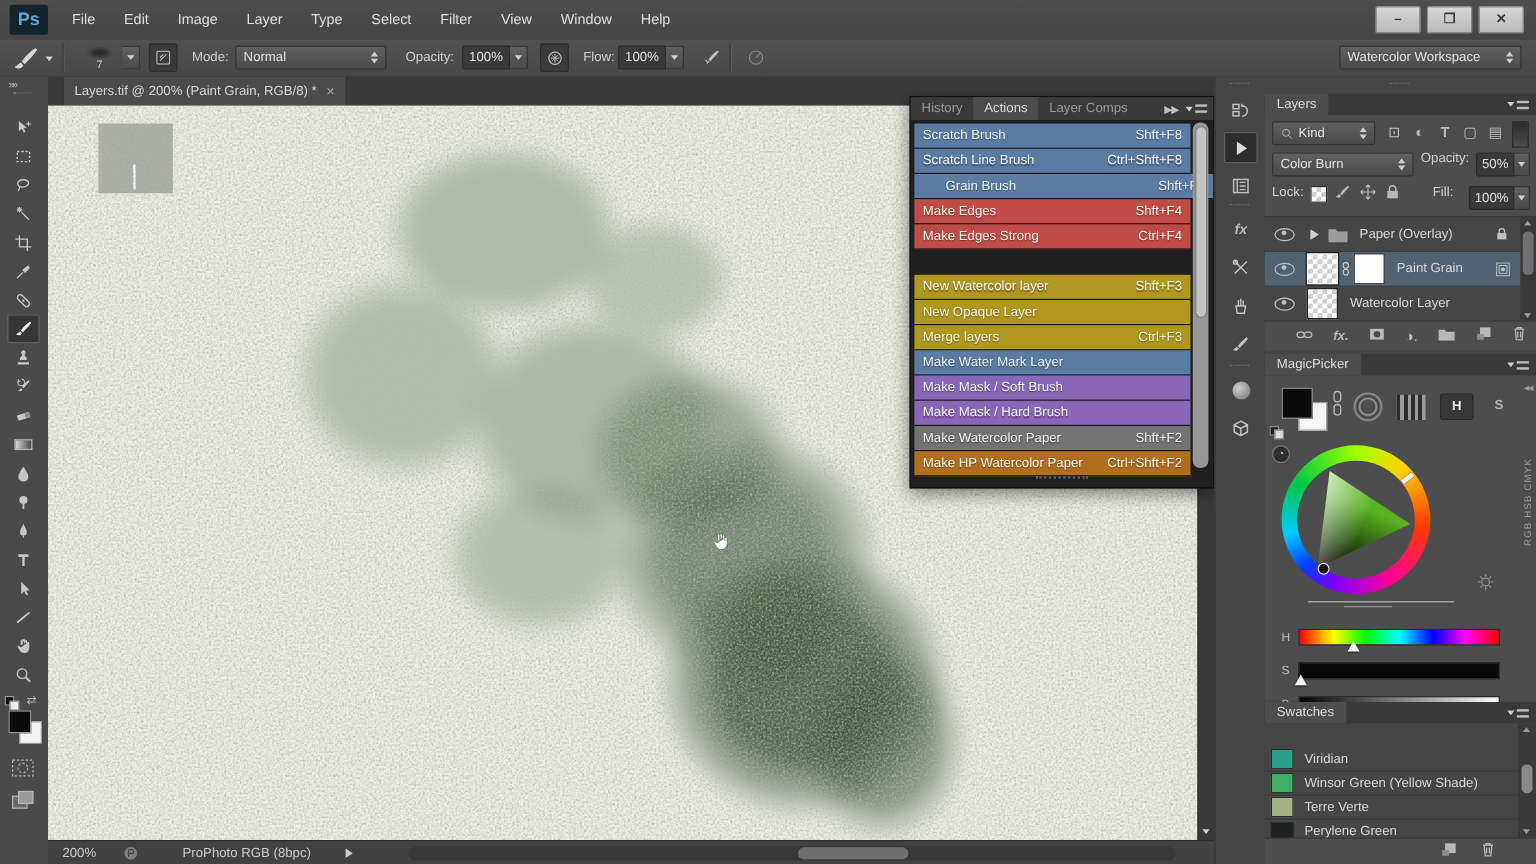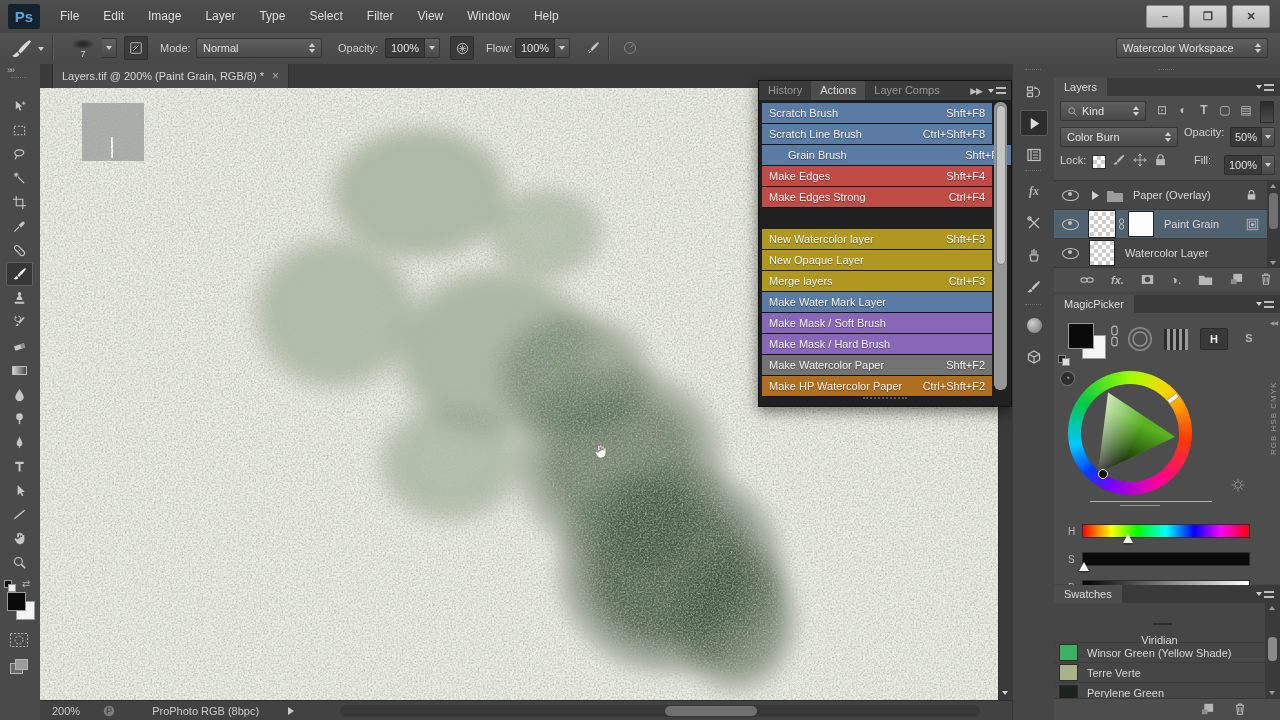--- a/index.html
+++ b/index.html
@@ -484,21 +484,21 @@
           <path d="M4 2 L13 8 L4 14 Z" fill="#dcdcdc" stroke="none"></path>
         </svg>
       </div>
     <div class="abs dock-icon" style="top:78px;">
         <svg width="16" height="16" viewBox="0 0 16 16">
           <rect x="2" y="2.5" width="12" height="11"></rect>
           <path d="M5 2.5 V13.5 M7 5 h5 M7 8 h5 M7 11 h5"></path>
         </svg>
       </div>
     <div class="abs grip" style="left:12px;top:106px;"></div>
-    <div class="abs dock-icon" style="top:114px;font-family:Liberation Serif, serif;">
+    <div class="abs dock-icon" style="top:114px;">
         <span class="fx-text" style="font-size:12px;">fx</span>
       </div>
     <div class="abs dock-icon" style="top:146px;">
         <svg width="16" height="16" viewBox="0 0 16 16">
           <path d="M3 13 L13 3 M3 3 L13 13"></path>
           <circle cx="3.5" cy="3.5" r="1.6"></circle>
         </svg>
       </div>
     <div class="abs dock-icon" style="top:178px;">
         <svg width="16" height="16" viewBox="0 0 16 16">
@@ -710,21 +710,21 @@
     </div>
 
     <div class="abs ptabbar" style="top:521px;">
       <span class="ptab">Swatches</span>
       <span class="panel-menu-icon" style="margin-left:auto;margin-right:6px;align-self:center;">
           <span class="tri-dn"></span>
           <span class="pm-lines"></span>
         </span>
     </div>
     <div class="abs" style="top:539px;left:0;width:226px;height:95px;background:#464646;">
-      <div class="sw-row" style="top:20px;flex-direction:column;">
+      <div class="sw-row" style="top:20px;">
           <span class="sw-chip" style="background-color: rgb(42, 160, 137);"></span>
           <span>Viridian</span>
         </div>
       <div class="sw-row" style="top:40px;">
           <span class="sw-chip" style="background-color: rgb(59, 178, 99);"></span>
           <span>Winsor Green (Yellow Shade)</span>
         </div>
       <div class="sw-row" style="top:60px;">
           <span class="sw-chip" style="background-color: rgb(166, 178, 137);"></span>
           <span>Terre Verte</span>

